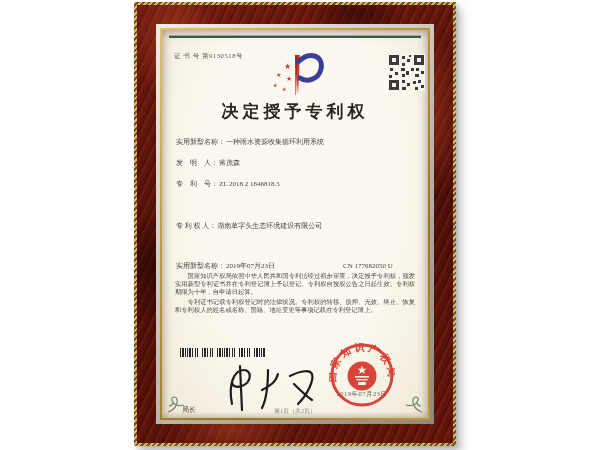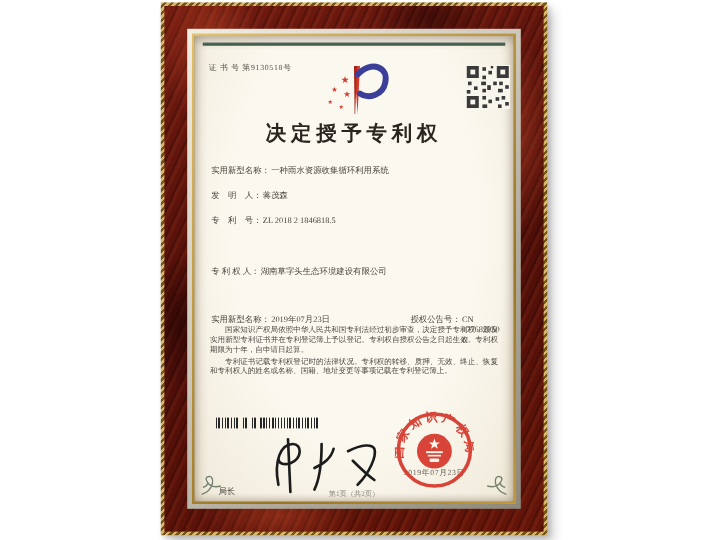--- a/index.html
+++ b/index.html
@@ -130,21 +130,20 @@
               <span class="val">ZL 2018 2 1846818.5</span>
             </div>
             <div class="row r4">
               <span class="lbl">专 利 权 人：</span>
               <span class="val">湖南草字头生态环境建设有限公司</span>
             </div>
             <div class="row r6">
               <span class="lbl">实用新型名称：</span>
               <span class="val">2019年07月23日</span>
               <span class="pair2">
-                <span class="lbl">授权公告号：</span>
                 <span class="val">CN 177682050 U</span>
               </span>
             </div>
 
             <div class="paras">
               <p>国家知识产权局依照中华人民共和国专利法经过初步审查，决定授予专利权，颁发实用新型专利证书并在专利登记簿上予以登记。专利权自授权公告之日起生效。专利权期限为十年，自申请日起算。</p>
               <p>专利证书记载专利权登记时的法律状况。专利权的转移、质押、无效、终止、恢复和专利权人的姓名或名称、国籍、地址变更等事项记载在专利登记簿上。</p>
             </div>
 
             <div class="barcode"></div>

